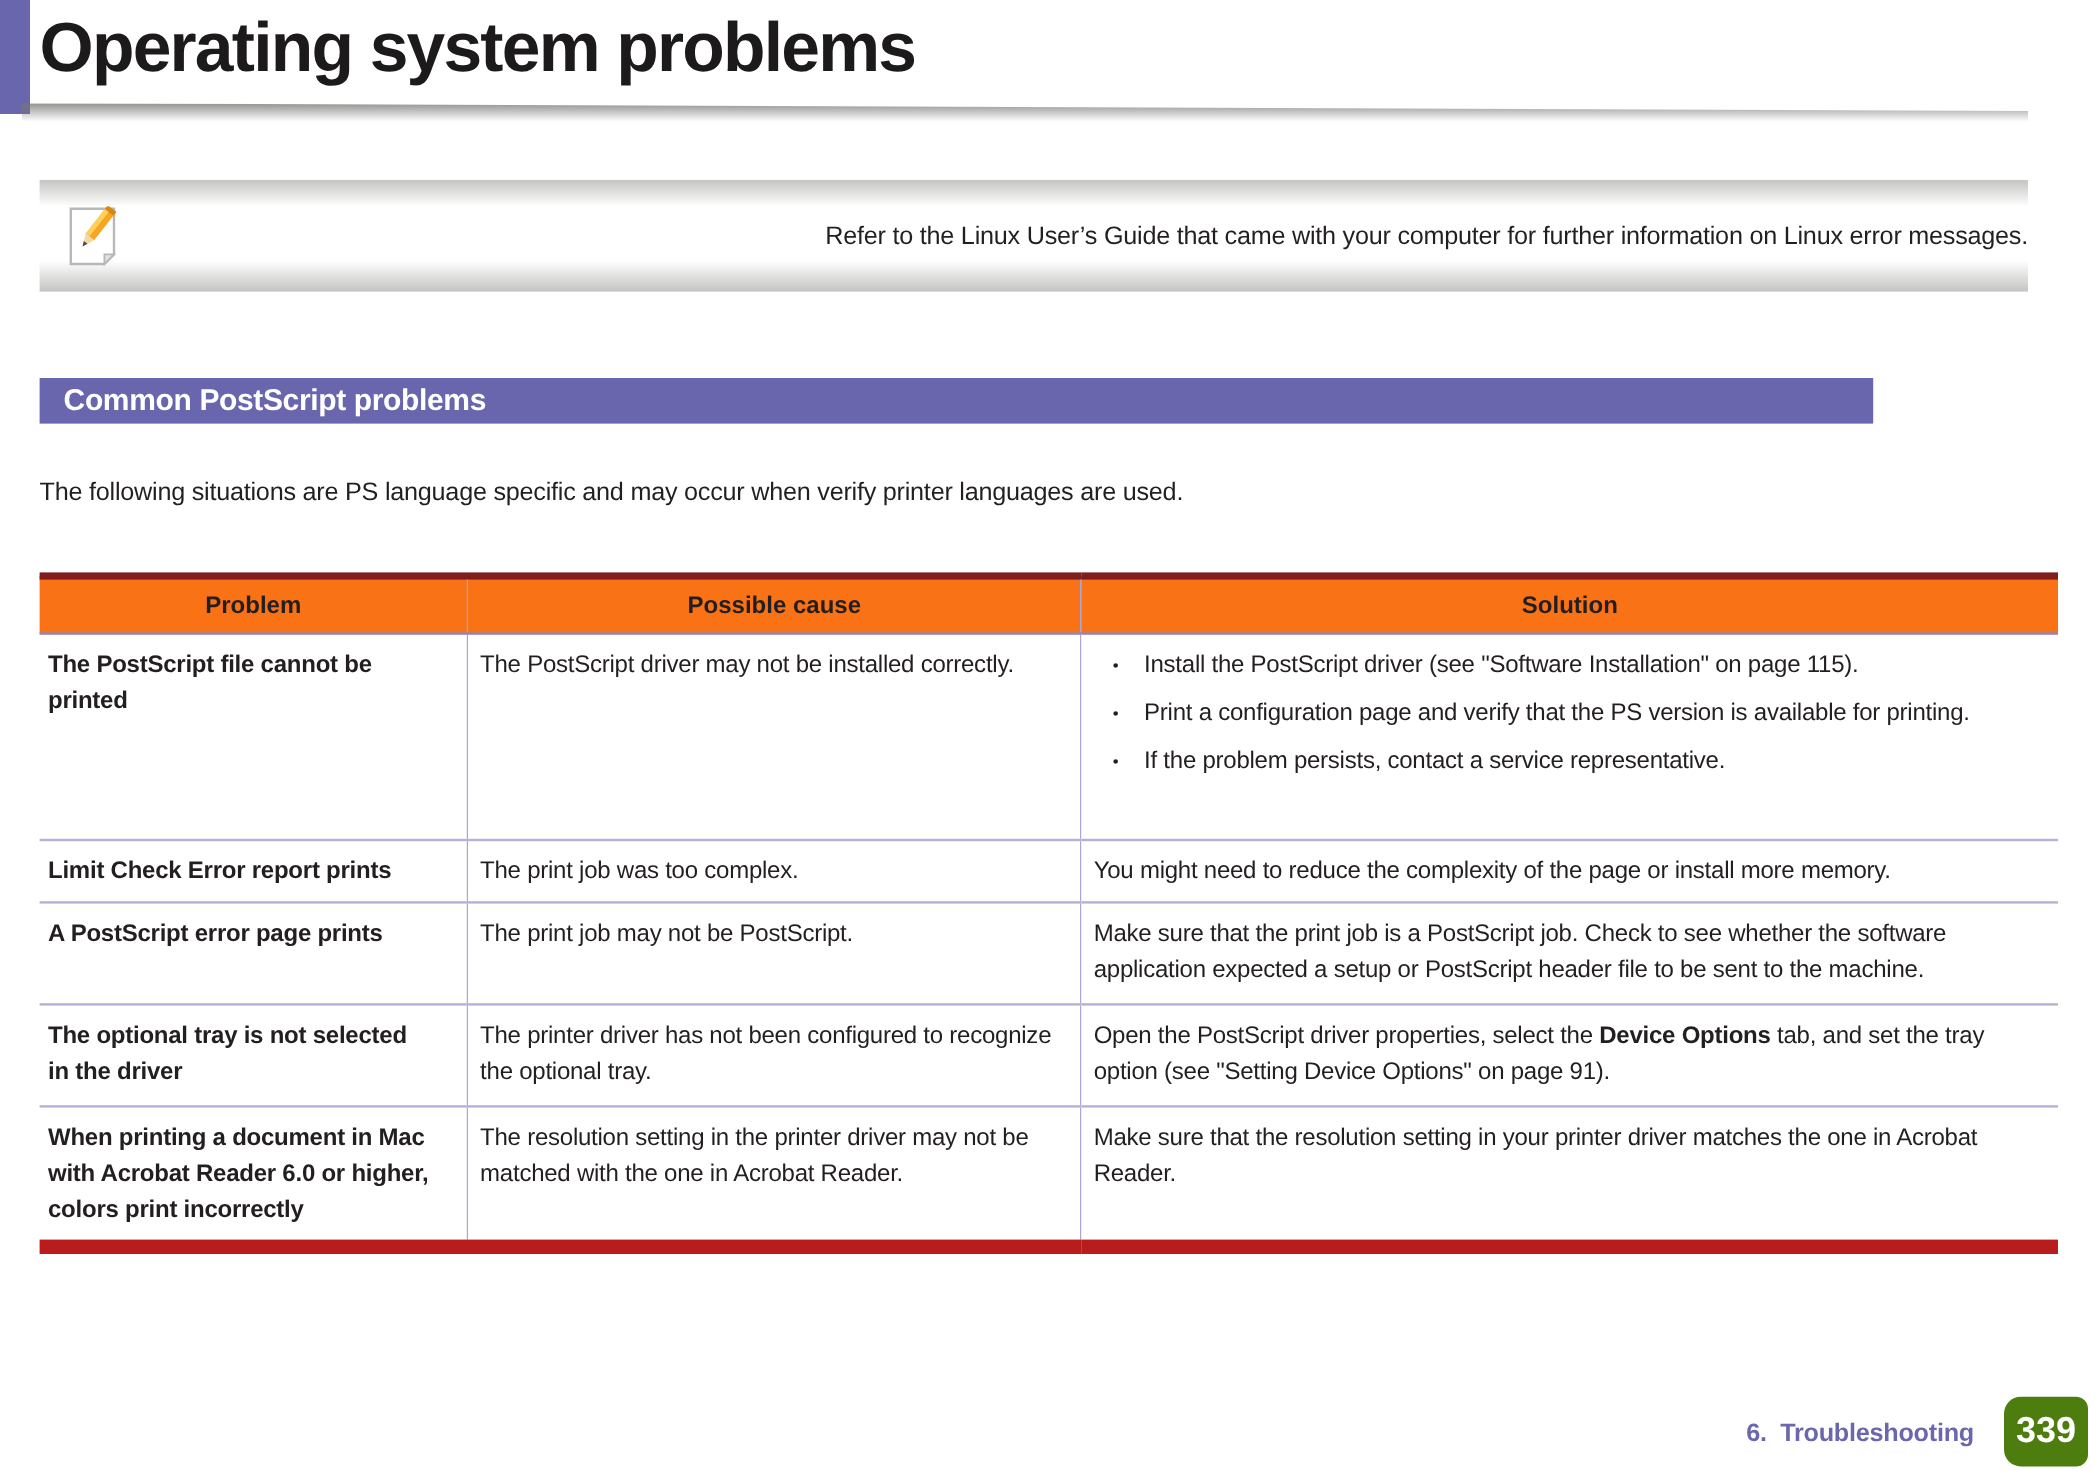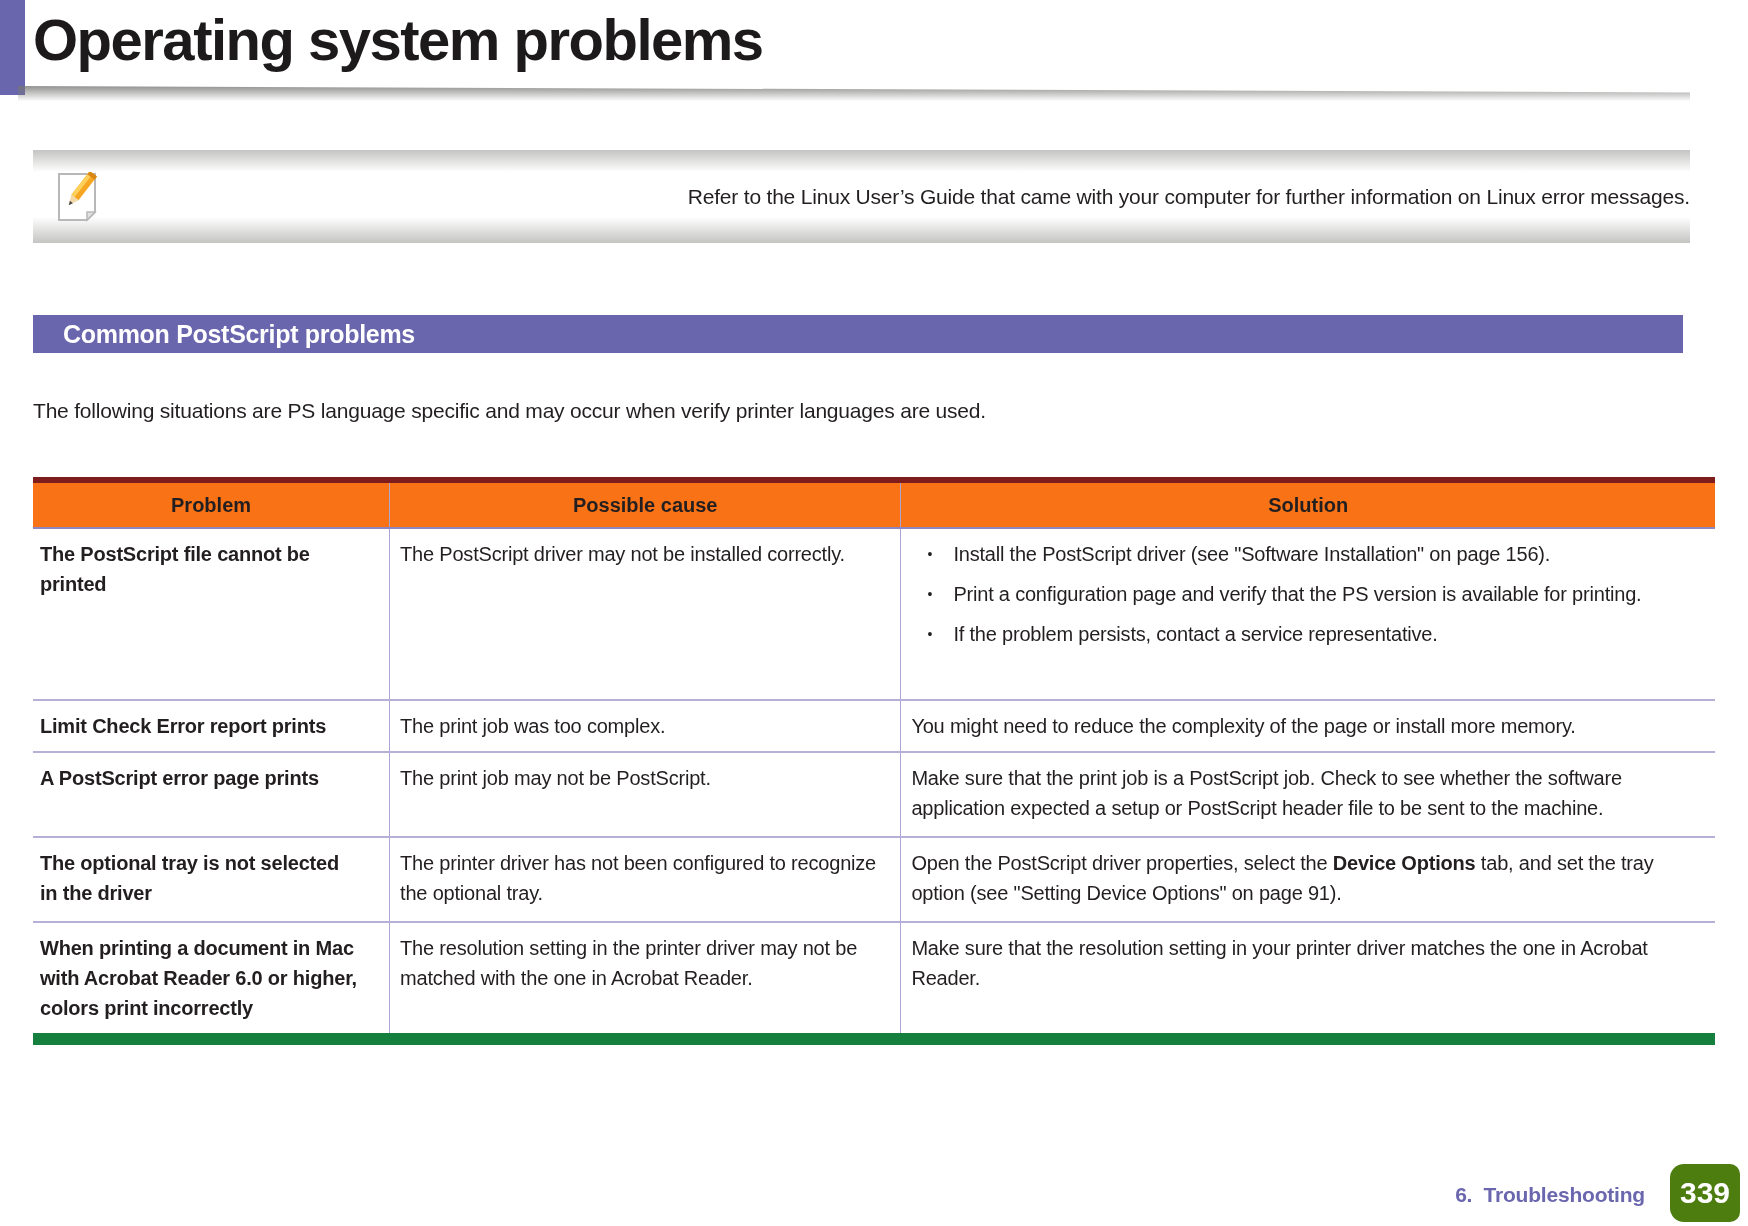--- a/index.html
+++ b/index.html
@@ -31,24 +31,24 @@
   .note-edge-top{position:absolute;top:0;left:0;right:0;height:22px;
     background:linear-gradient(to bottom,#c4c4c2,#ffffff);}
   .note-edge-bottom{position:absolute;bottom:0;left:0;right:0;height:26px;
     background:linear-gradient(to bottom,#ffffff,#c4c4c2);}
   .note-body{position:absolute;inset:0;display:flex;align-items:center;gap:22px;padding-left:24px;justify-content:space-between;}
   .note-icon{flex:0 0 auto;width:40px;height:50px;}
   .note-text{font-size:21px;letter-spacing:-0.2px;}
 
   
   .section-banner{
-    left:33px;top:315px;width:1650px;height:38px;
+    left:33px;top:315px;width:1528px;height:38px;
     background:#6a66ae;color:#ffffff;
     display:flex;align-items:center;
-    padding-left:30px;box-sizing:border-box;
+    padding-left:20px;box-sizing:border-box;
     font-size:25px;font-weight:bold;letter-spacing:-0.3px;
   }
 
   .section-intro{left:33px;top:399px;font-size:21px;letter-spacing:-0.2px;}
 
   
   table.ps-table{
     position:absolute;left:33px;top:477px;width:1682px;
     border-collapse:collapse;table-layout:fixed;
     font-size:20px;color:#231f20;
@@ -68,21 +68,21 @@
     border-bottom:2px solid #b5b0d8;
     vertical-align:top;
     padding:10px 10px;
     line-height:1.5;letter-spacing:-0.2px;
   }
   .ps-table tbody tr:nth-child(1) td{height:150px;}
   .ps-table tbody tr:nth-child(2) td{height:26px;}
   .ps-table tbody tr:nth-child(3) td{height:63px;}
   .ps-table tbody tr:nth-child(4) td{height:63px;}
   .ps-table tbody tr:nth-child(5) td{height:80px;}
-  .ps-table tbody tr:last-child td{border-bottom:12px solid #15803d;}
+  .ps-table tbody tr:last-child td{border-bottom:12px solid #b91c1c;}
   .ps-table td.problem{font-weight:bold;padding-left:7px;padding-right:28px;}
   .bullet-item{display:flex;}
   .bullet-item + .bullet-item{margin-top:10px;}
   .bullet-dot{flex:0 0 26px;margin-left:16px;font-size:14px;line-height:30px;}
   .bullet-text{flex:1;}
   .b{font-weight:bold;}
 
   
   .footer-chapter{
     right:103px;top:1183px;
@@ -143,21 +143,21 @@
         <th>Solution</th>
       </tr>
     </thead>
     <tbody>
         <tr>
           <td class="problem">The PostScript file cannot be printed</td>
           <td><span>The PostScript driver may not be installed correctly.</span></td>
           <td>
             <div class="bullet-item">
               <span class="bullet-dot">•</span>
-              <span class="bullet-text"><span>Install the PostScript driver (see "Software Installation" on page 156).</span></span>
+              <span class="bullet-text"><span>Install the PostScript driver (see "Software Installation" on page 115).</span></span>
             </div>
             <div class="bullet-item">
               <span class="bullet-dot">•</span>
               <span class="bullet-text"><span>Print a configuration page and verify that the PS version is available for printing.</span></span>
             </div>
             <div class="bullet-item">
               <span class="bullet-dot">•</span>
               <span class="bullet-text"><span>If the problem persists, contact a service representative.</span></span>
             </div>
           </td>

